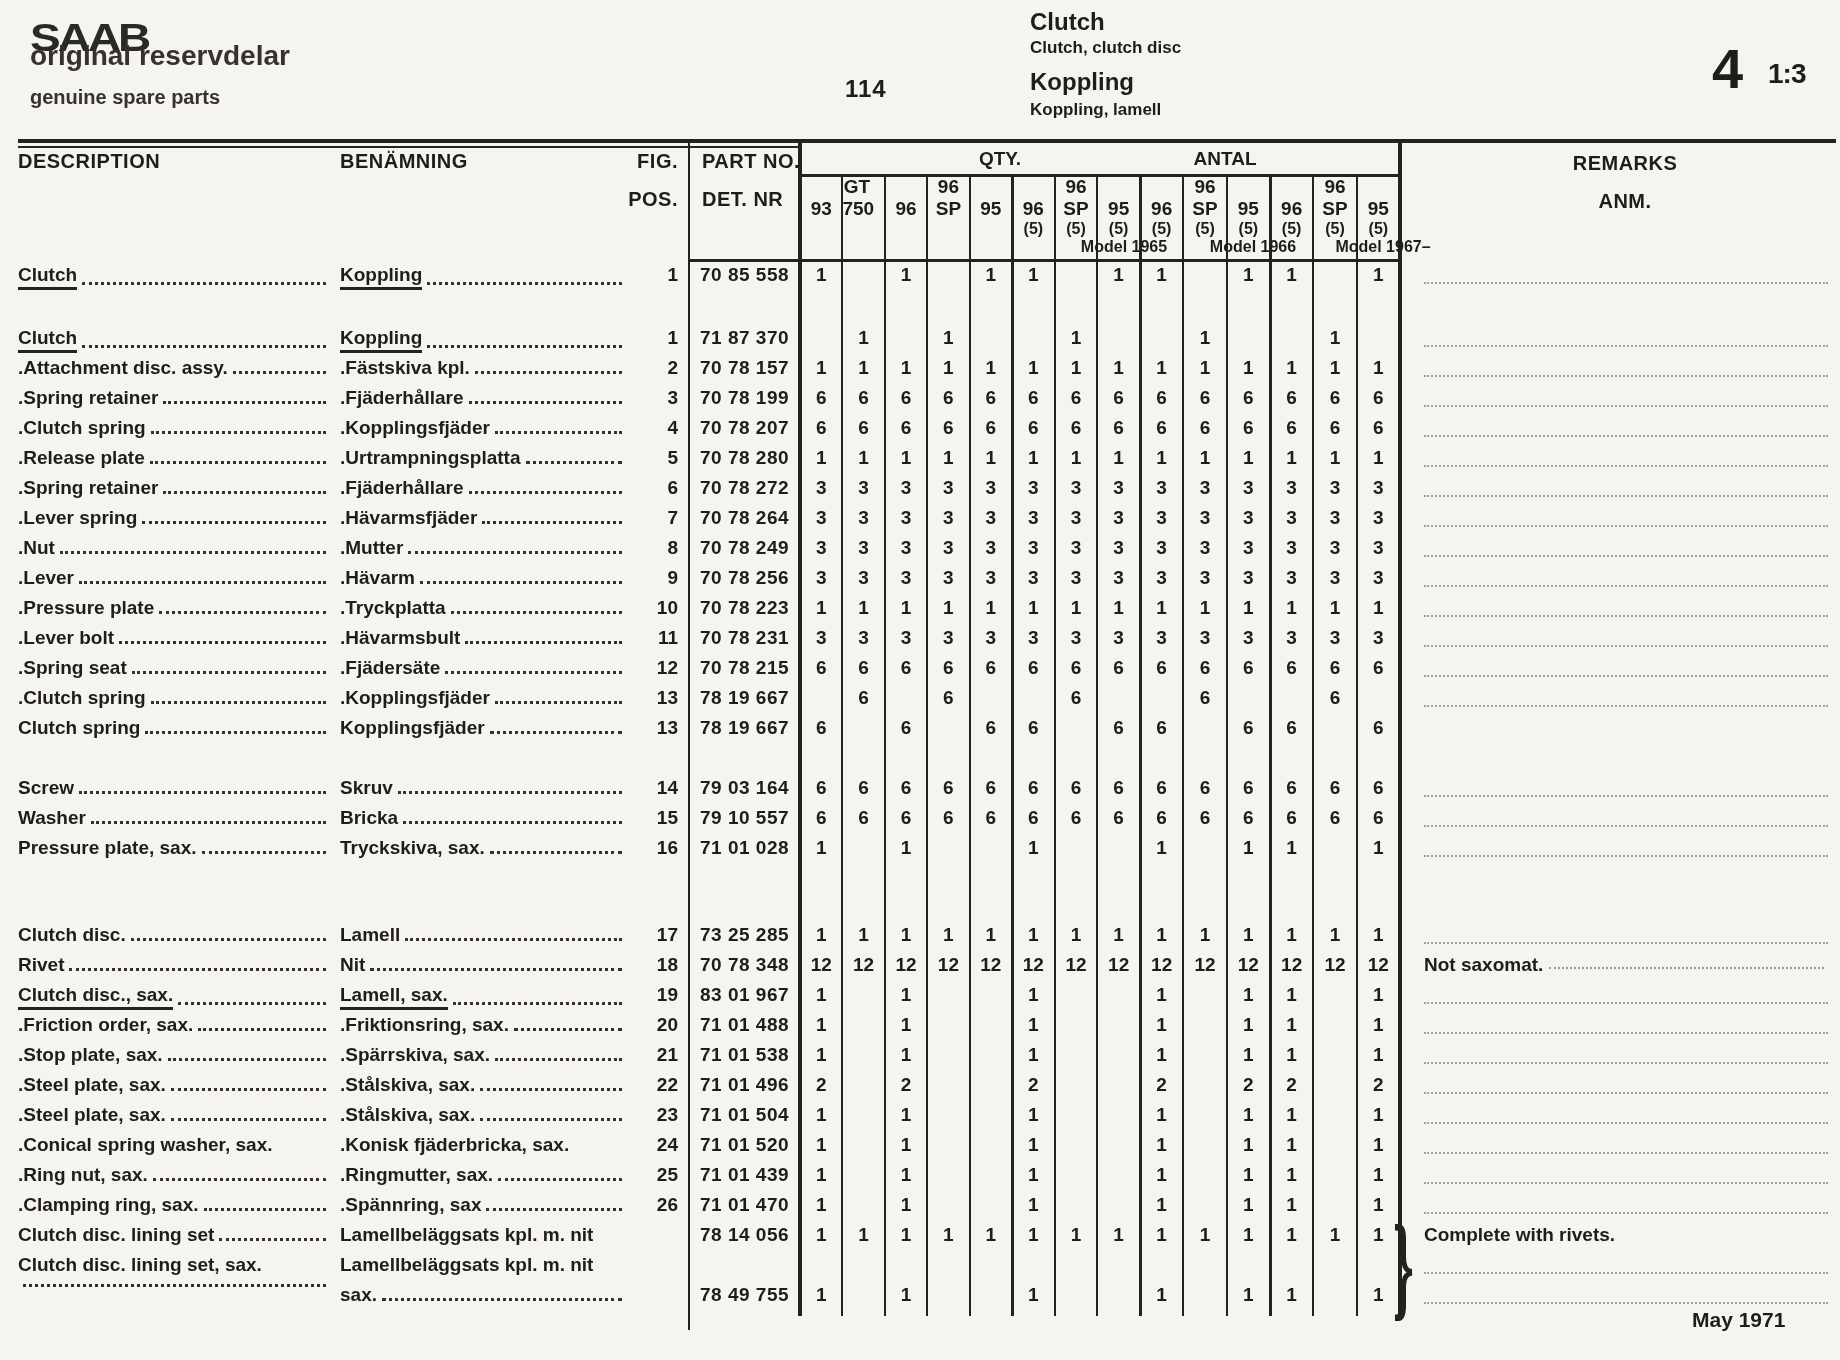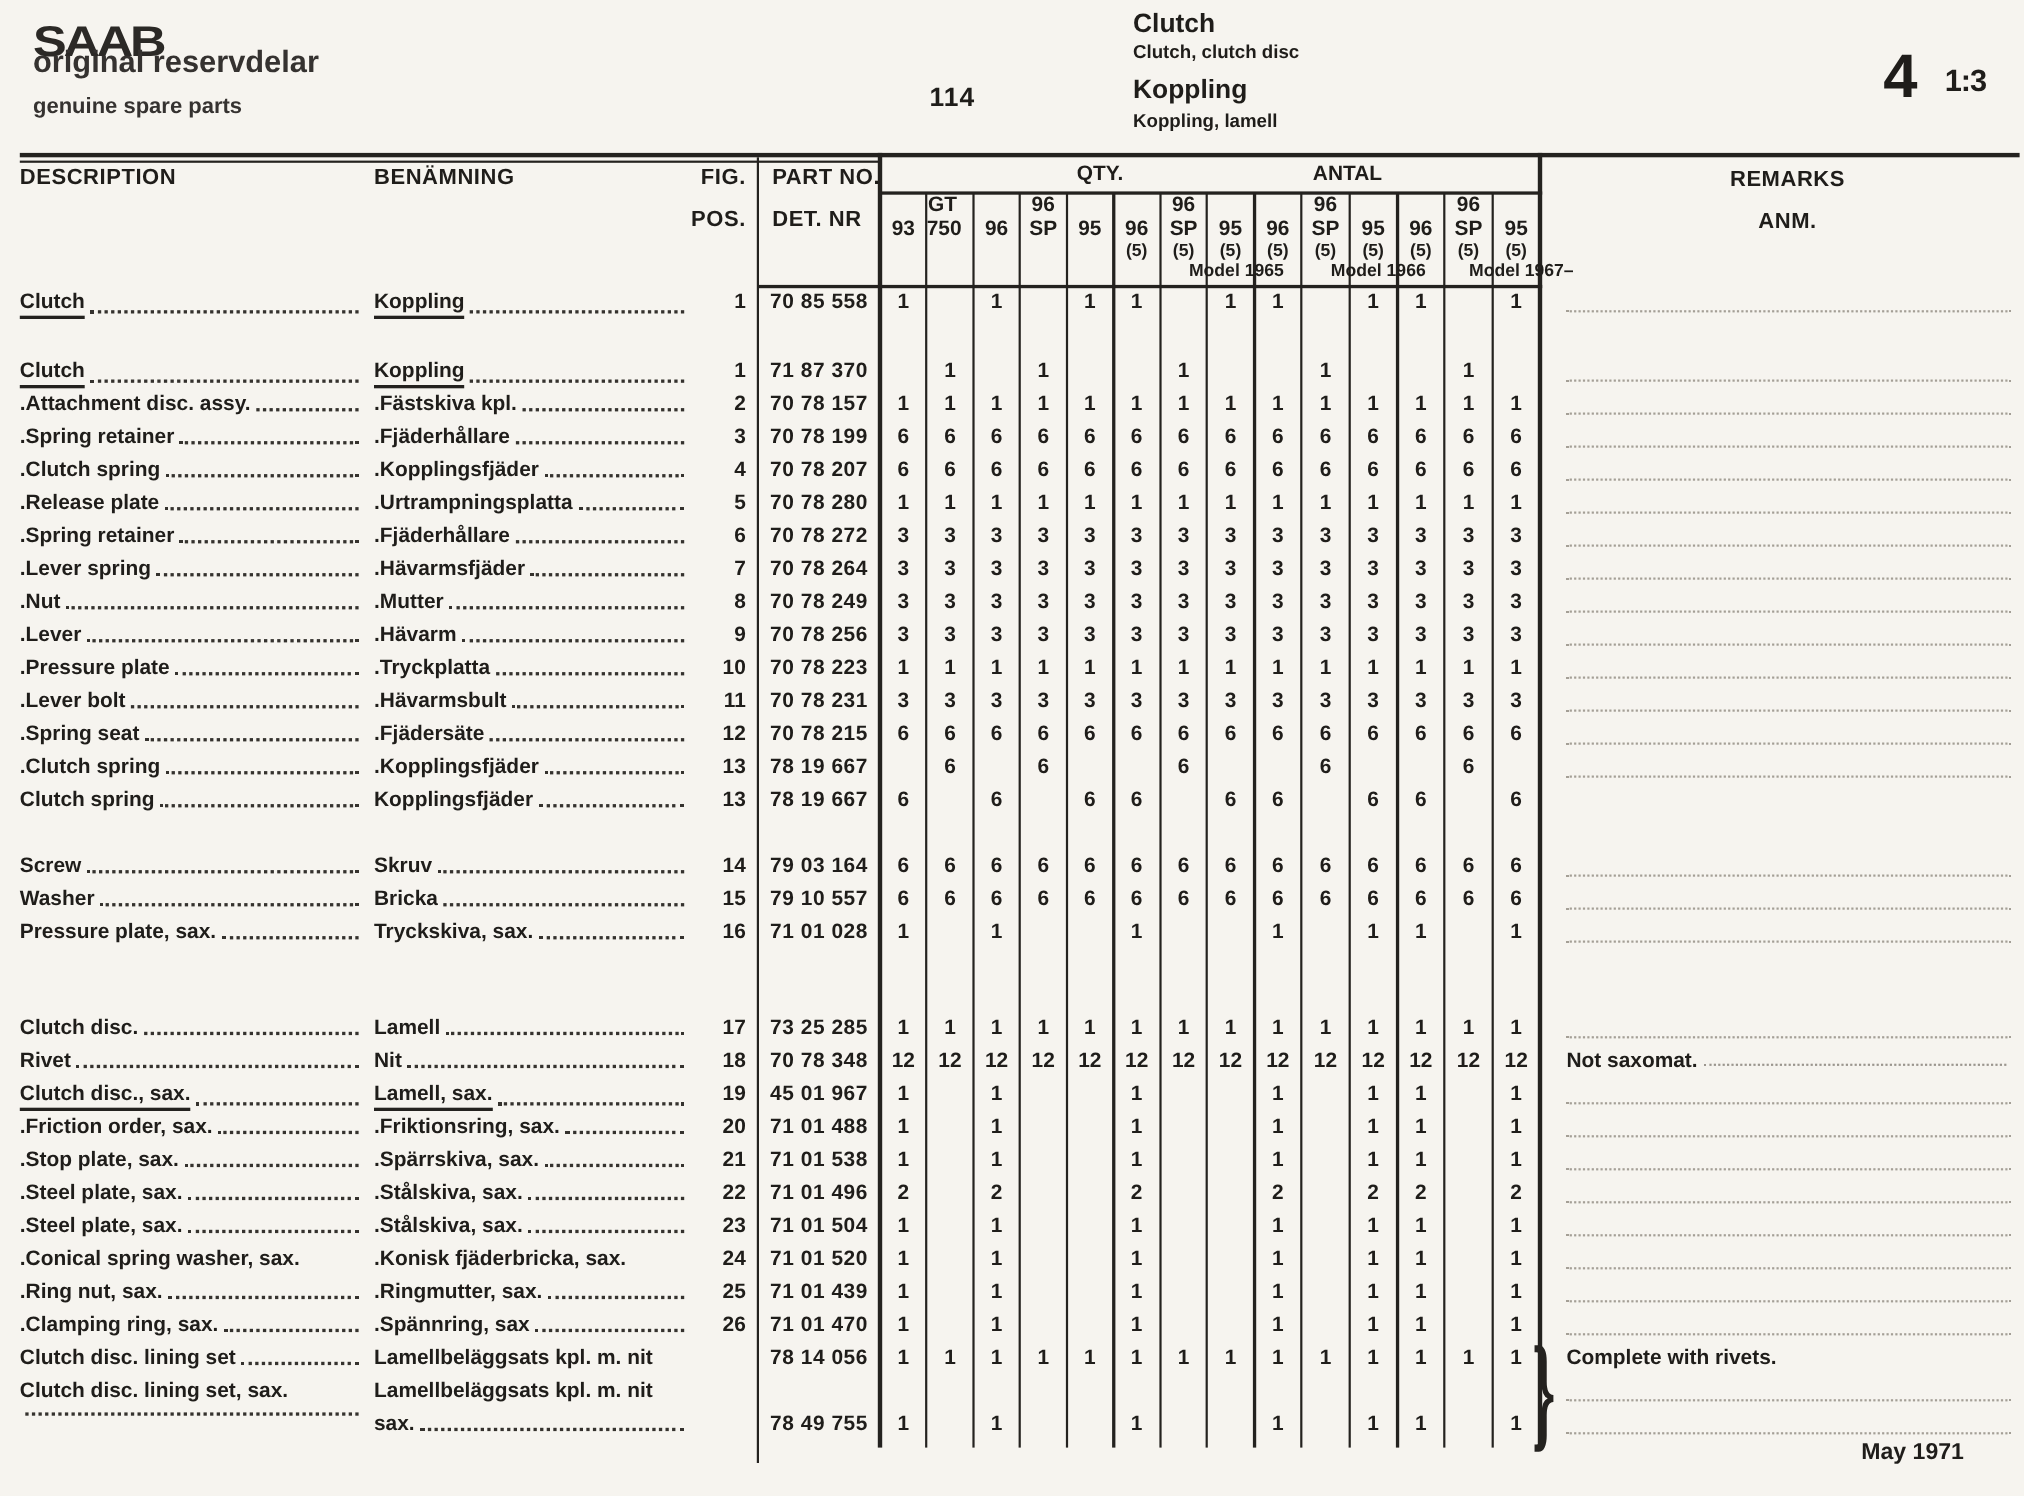--- a/index.html
+++ b/index.html
@@ -684,21 +684,21 @@
     <div class="row">
       <div class="cell desc-cell">
         <span class="name ul">Clutch disc., sax.</span>
         <span class="leader"></span>
       </div>
       <div class="cell ben-cell">
         <span class="name ul">Lamell, sax.</span>
         <span class="leader"></span>
       </div>
       <div class="cell fig-cell">19</div>
-      <div class="cell part-cell">45 01 967</div>
+      <div class="cell part-cell">83 01 967</div>
       <div class="cell qty-cell" style="left: 800px; width: 42.4px;">1</div>
       <div class="cell qty-cell" style="left: 884.8px; width: 42.4px;">1</div>
       <div class="cell qty-cell" style="left: 1012px; width: 42.7px;">1</div>
       <div class="cell qty-cell" style="left: 1140px; width: 43.3px;">1</div>
       <div class="cell qty-cell" style="left: 1226.7px; width: 43.3px;">1</div>
       <div class="cell qty-cell" style="left: 1270px; width: 43.3px;">1</div>
       <div class="cell qty-cell" style="left: 1356.7px; width: 43.3px;">1</div>
       <div class="rdots-only"></div>
     </div>
     <div class="row">

